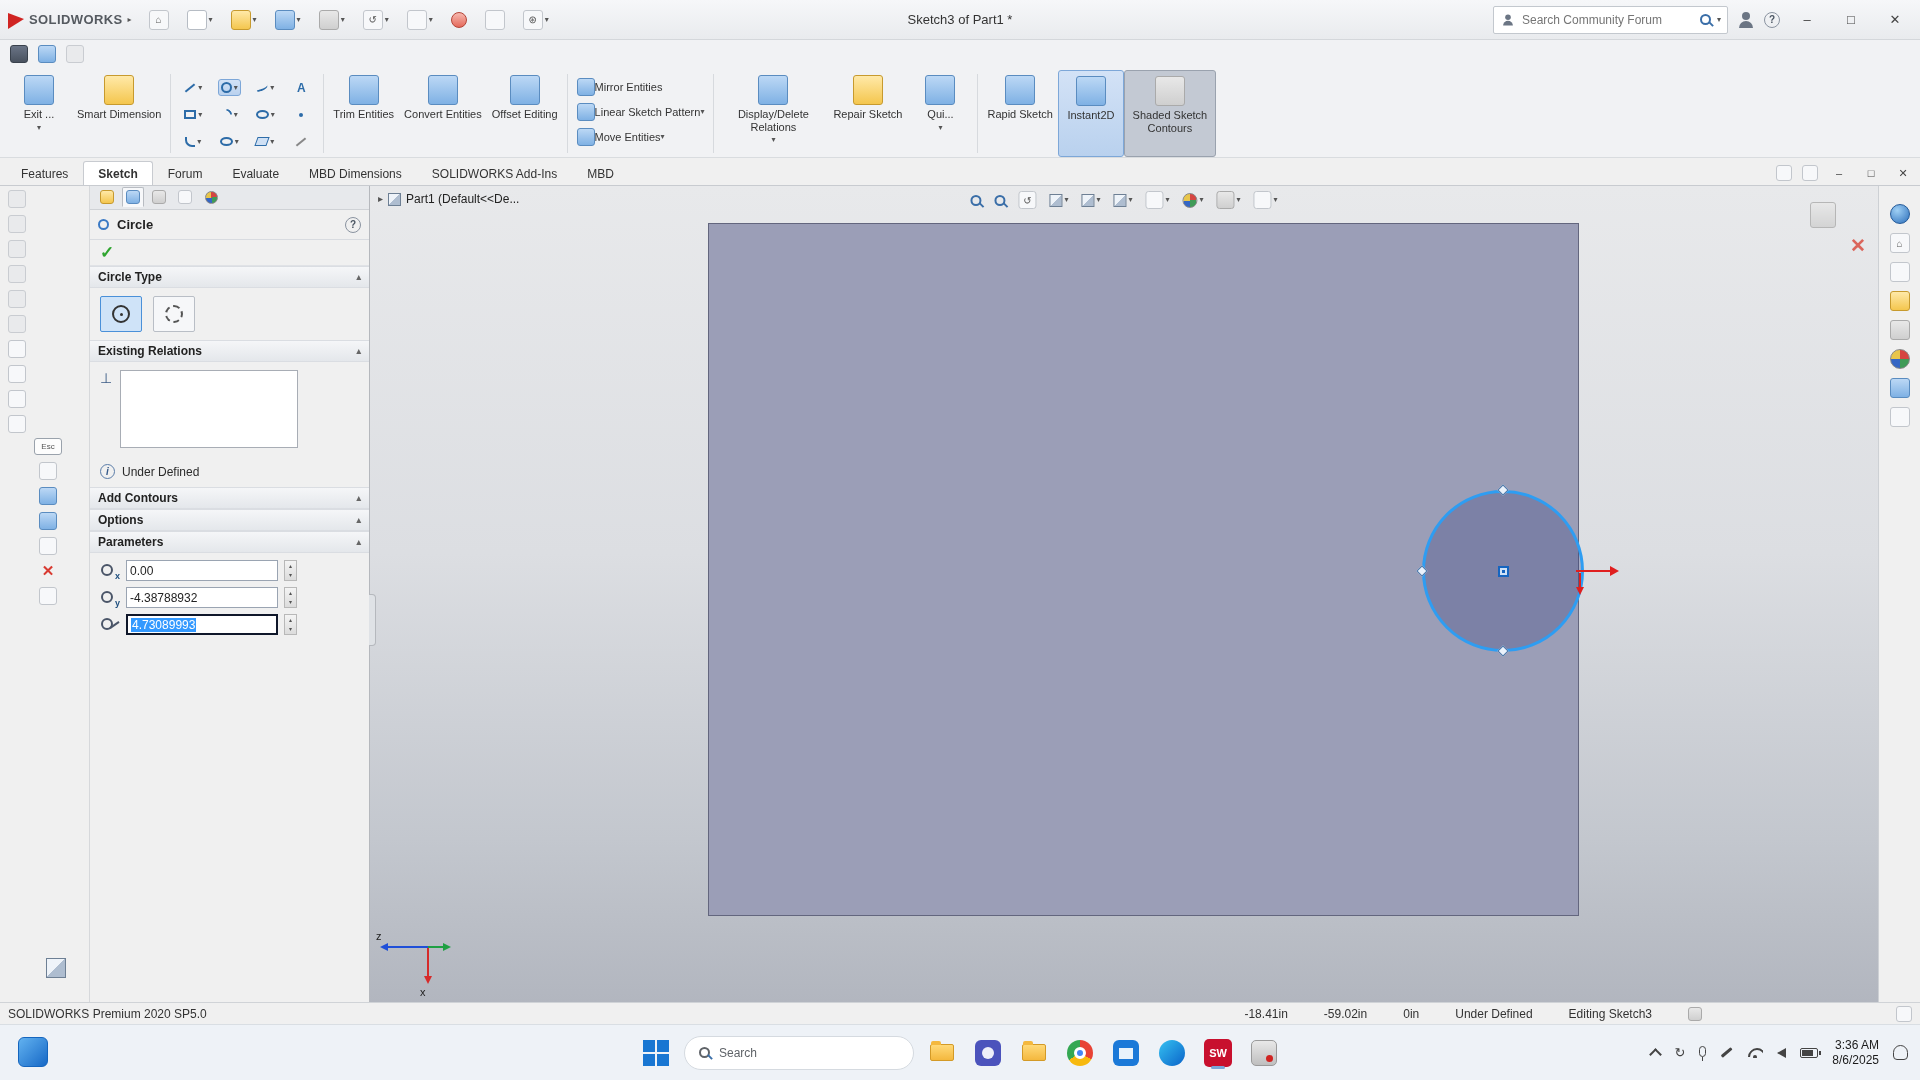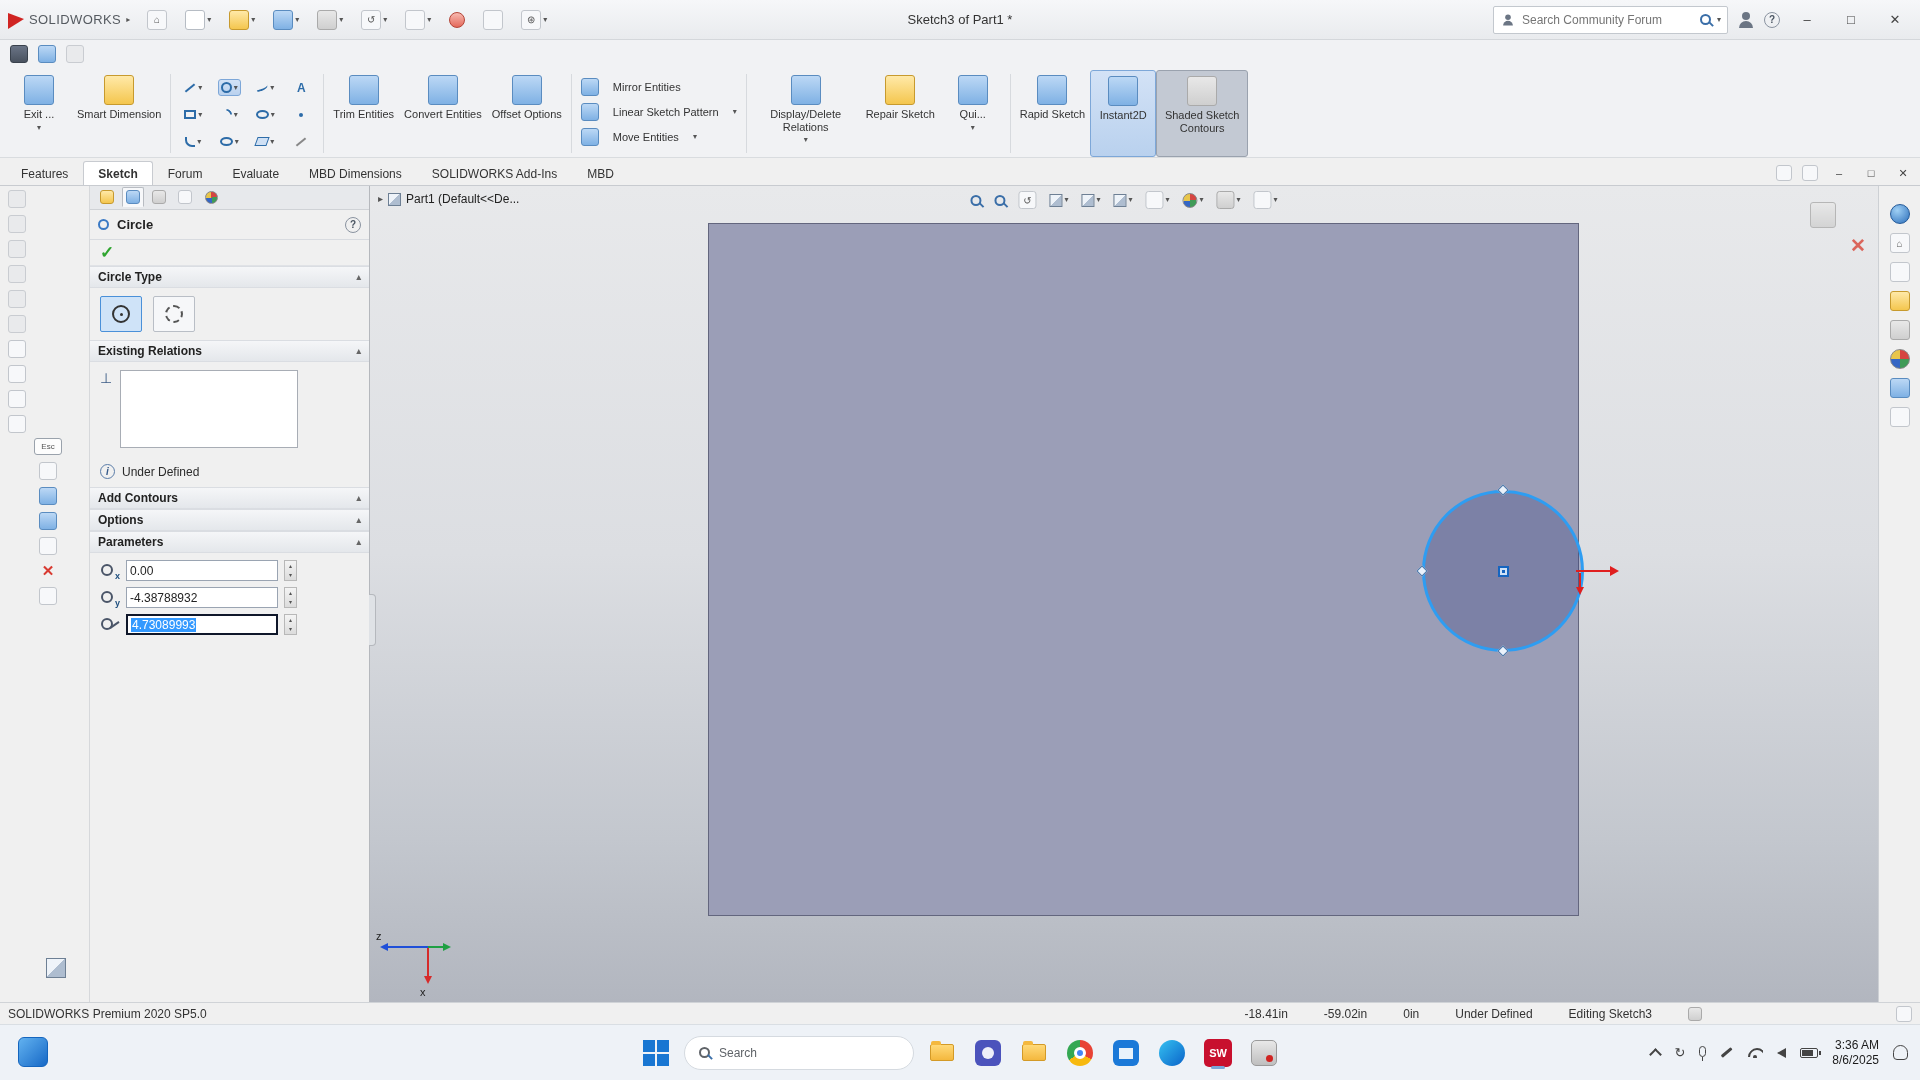--- a/index.html
+++ b/index.html
@@ -27,21 +27,21 @@
   .mag::after{content:"";position:absolute;width:6px;height:2px;background:#3a6ea8;transform:rotate(45deg);right:-5px;bottom:-2px;}
   .ball{width:15px;height:15px;border-radius:50%;border:1px solid #888;flex:none;
     background:conic-gradient(#d64541 0 25%,#3f9b57 0 50%,#3566c4 0 75%,#e8c54a 0 100%);}
   .cubeico{width:13px;height:13px;border:1px solid #6d7f94;background:linear-gradient(135deg,#eef3f9 50%,#aebdd0 50%);flex:none;}
 
   
   .titlebar{height:40px;display:flex;align-items:center;background:linear-gradient(#f6f7f9,#e9ebee);
     border-bottom:1px solid #d4d7db;padding:0 8px;position:relative;}
   .logo{display:flex;align-items:center;gap:5px;margin-right:14px;}
   .logo-mark{width:0;height:0;border-left:16px solid #d02422;border-top:8px solid transparent;border-bottom:8px solid transparent;transform:skewY(-8deg);}
-  .logo-text{font-weight:normal;font-size:13px;color:#555a60;letter-spacing:.4px;}
+  .logo-text{font-weight:bold;font-size:13px;color:#555a60;letter-spacing:.4px;}
   .qat{display:flex;align-items:center;gap:12px;}
   .qat-btn{display:flex;align-items:center;gap:2px;padding:3px;border-radius:3px;}
   .doc-title{position:absolute;left:50%;transform:translateX(-50%);font-size:13px;color:#333;}
   .tb-right{margin-left:auto;display:flex;align-items:center;gap:10px;}
   .searchbox{display:flex;align-items:center;background:#fff;border:1px solid #c3c8ce;border-radius:2px;height:28px;width:235px;padding:0 6px;gap:6px;}
   .searchbox input{border:none;outline:none;flex:1;font-size:12px;color:#444;font-family:"Liberation Sans",sans-serif;background:transparent;}
   .win-btn{width:34px;height:26px;display:flex;align-items:center;justify-content:center;font-size:13px;color:#444;}
   .person{width:16px;height:16px;position:relative;}
   .person::before{content:"";position:absolute;left:4px;top:0;width:8px;height:8px;border-radius:50%;background:#6b7584;}
   .person::after{content:"";position:absolute;left:1px;top:9px;width:14px;height:7px;border-radius:7px 7px 0 0;background:#6b7584;}
@@ -49,21 +49,21 @@
   
   .menurow{height:28px;display:flex;align-items:center;gap:10px;padding:0 10px;background:#f1f2f4;}
 
   
   .ribbon{height:90px;background:#f1f2f4;display:flex;align-items:stretch;padding:2px 6px 0 6px;border-bottom:1px solid #d9dcdf;}
   .rb-sep{width:1px;background:#d7dade;margin:4px 4px;}
   .rb-big{display:flex;flex-direction:column;align-items:center;justify-content:flex-start;gap:3px;
     padding:5px 5px 2px;min-width:66px;max-width:96px;font-size:11px;color:#333;text-align:center;line-height:1.15;border-radius:3px;}
   .rb-big .lbl{display:block;}
   .rb-col{display:flex;flex-direction:column;justify-content:flex-start;padding-top:4px;}
-  .rb-small{display:flex;align-items:center;gap:14px;font-size:11px;color:#333;height:25px;padding:0 5px;border-radius:3px;}
+  .rb-small{display:flex;align-items:center;gap:0;font-size:11px;color:#333;height:25px;padding:0 5px;border-radius:3px;}
   .rb-grid{display:grid;grid-template-columns:repeat(4,36px);grid-auto-rows:27px;align-items:center;justify-items:center;padding-top:4px;}
   .rb-cell{display:flex;align-items:center;gap:2px;padding:2px;border-radius:3px;}
   .pressed{background:linear-gradient(#d3e2f6,#b9d1ee);border:1px solid #7da7d8;}
   .pressed2{background:#c3c9d3;border:1px solid #9aa2ae;}
   .disabled{opacity:.45;}
   .t-line-ico{width:12px;height:2px;background:#2d6ca8;transform:rotate(-40deg);}
   .t-circle-ico{width:11px;height:11px;border:2px solid #2d6ca8;border-radius:50%;}
   .t-rect-ico{width:12px;height:9px;border:2px solid #2d6ca8;}
   .t-arc-ico{width:11px;height:11px;border:2px solid transparent;border-top-color:#2d6ca8;border-radius:50%;transform:rotate(45deg);}
   .t-ellipse-ico{width:13px;height:9px;border:2px solid #2d6ca8;border-radius:50%;}
@@ -347,21 +347,21 @@
     <div class="rb-big">
       <span class="chip blue s30"></span>
       <span class="lbl">Trim Entities</span>
     </div>
     <div class="rb-big">
       <span class="chip blue s30"></span>
       <span class="lbl">Convert Entities</span>
     </div>
     <div class="rb-big">
       <span class="chip blue s30"></span>
-      <span class="lbl">Offset Options</span>
+      <span class="lbl">Offset Editing</span>
     </div>
     <div class="rb-sep"></div>
 
     <div class="rb-col">
       <div class="rb-small">
         <span class="chip blue s18"></span>
         <span>Mirror Entities</span>
       </div>
       <div class="rb-small">
         <span class="chip blue s18"></span>

